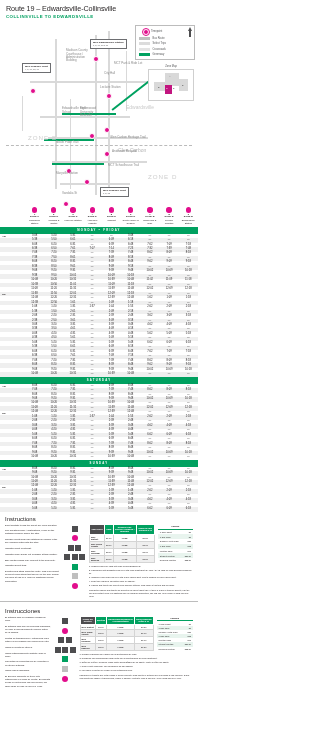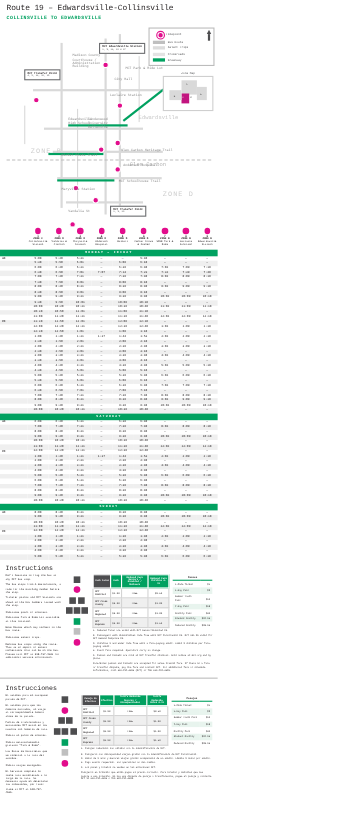--- a/index.html
+++ b/index.html
@@ -1,21 +1,21 @@
 <!DOCTYPE html>
 <html><head>
 <meta charset="utf-8">
 <style>
   html,body{margin:0;padding:0;}
   body{
     width:198px;height:750px;overflow:hidden;background:#ffffff;
     font-family:"Liberation Sans",sans-serif;color:#231f20;
     -webkit-font-smoothing:none;
   }
-  .page{position:relative;width:198px;height:598px;font-family:Liberation Mono, monospace;}
+  .page{position:relative;width:198px;height:598px;}
 
   
   .header{padding:5px 6px 1px 6px;}
   .title{font-size:7.2px;font-weight:400;letter-spacing:-0.1px;color:#231f20;line-height:1.1;}
   .subtitle{font-size:4.4px;font-weight:700;color:#00a160;letter-spacing:0.45px;margin-top:1.4px;}
 
   
   .map{position:relative;height:185px;margin-top:1px;background:#fff;overflow:hidden;}
   .roadbase{position:absolute;background:#d9d9d9;}
   .routeline{position:absolute;background:#00a160;}

